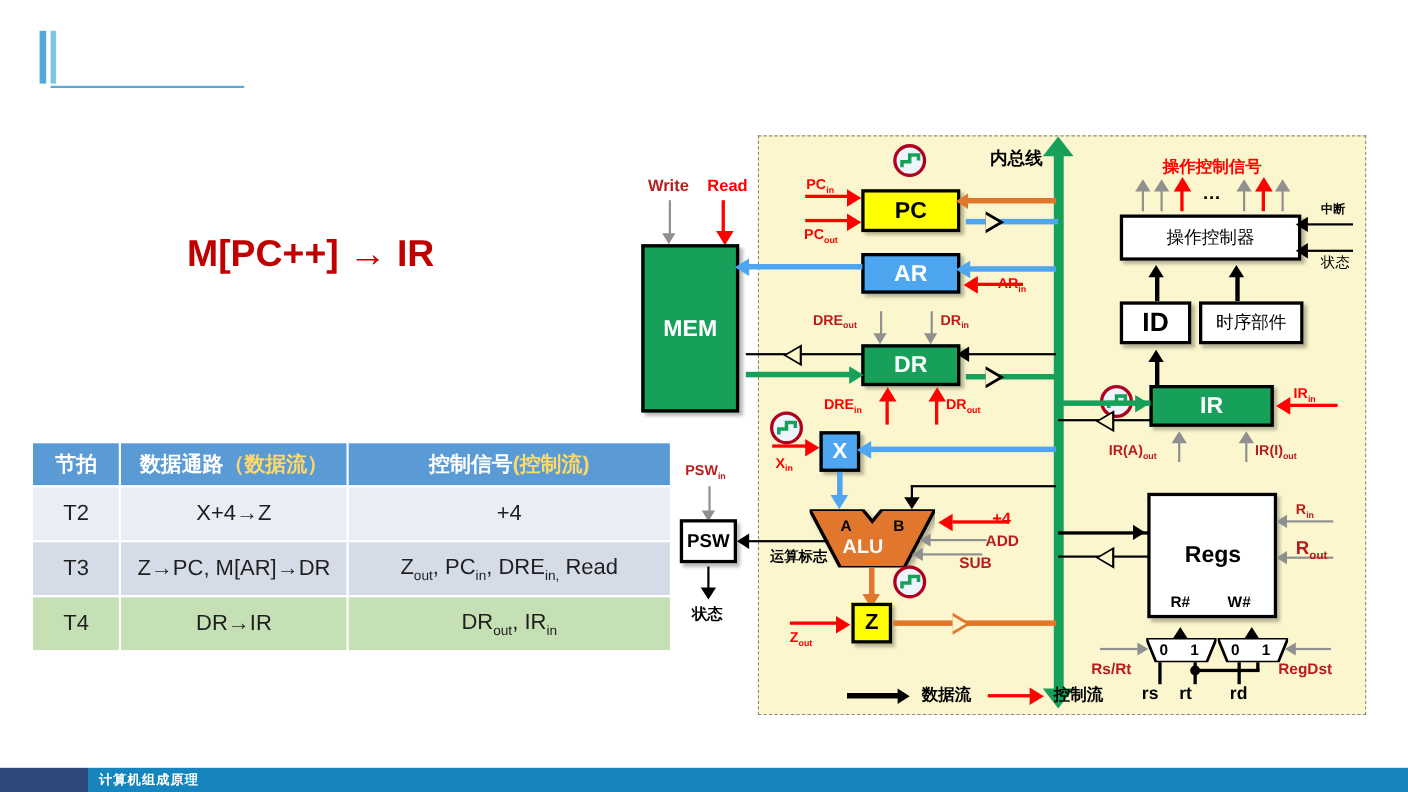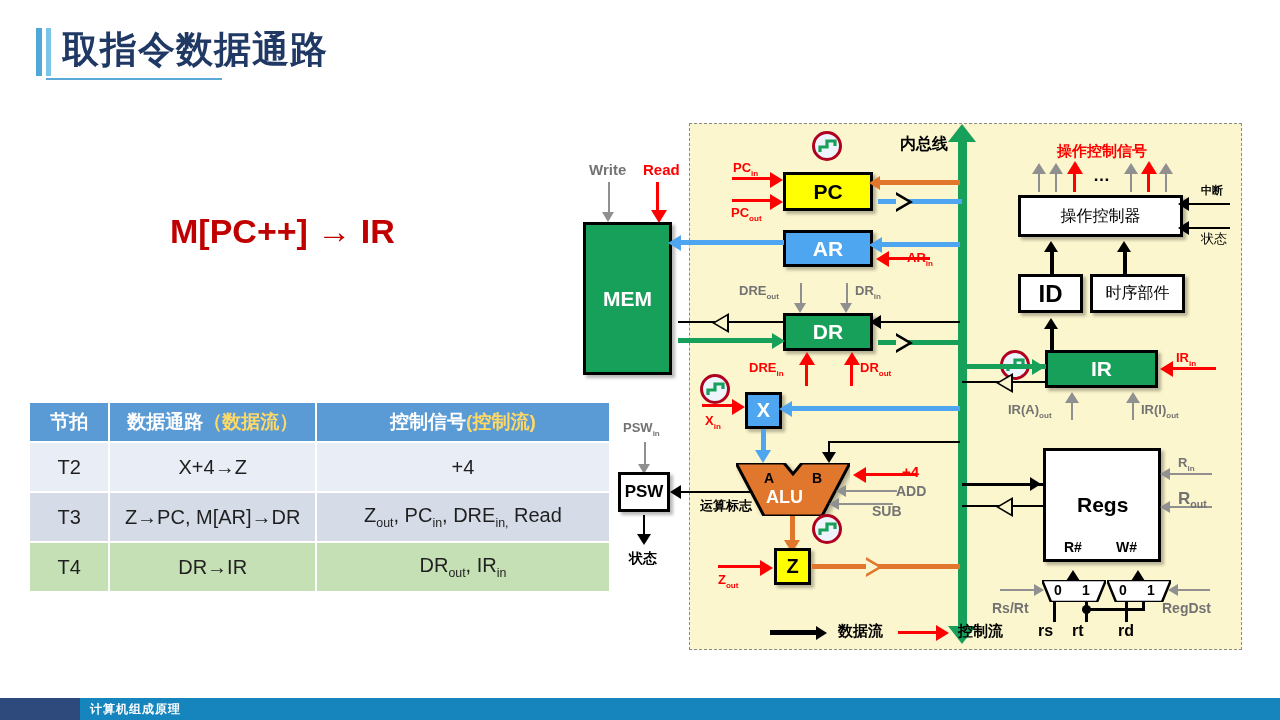--- a/index.html
+++ b/index.html
@@ -46,21 +46,21 @@
   .box{position:absolute;box-sizing:border-box;display:flex;align-items:center;justify-content:center;
        font-weight:bold;box-shadow:3px 3px 3px rgba(0,0,0,.28);}
   .box-blk{border:3px solid #000;}
   .g-box{background:#17a05a;color:#fff;}
   .y-box{background:#ffff00;color:#000;}
   .b-box{background:#4da6ef;color:#fff;}
   .w-box{background:#ffffff;color:#000;}
 
   .lbl{position:absolute;white-space:nowrap;font-weight:bold;}
   .lbl-red{color:#ff0000;}
-  .lbl-gray{color:#737373;}
+  .lbl-gray{color:#b91c1c;}
   .lbl-blk{color:#000;}
 
   .hline{position:absolute;background:#000;height:2px;}
   .vline{position:absolute;background:#000;width:2px;}
   .rline{position:absolute;background:#ff0000;height:3px;}
   .rvline{position:absolute;background:#ff0000;width:3px;}
   .gline{position:absolute;background:#909090;height:2px;}
   .gvline{position:absolute;background:#909090;width:2px;}
   .blline{position:absolute;background:#4da6ef;height:5px;}
   .blvline{position:absolute;background:#4da6ef;width:5px;}
@@ -118,21 +118,20 @@
   #page-num{position:absolute;left:1152px;top:702px;width:52px;height:38px;
      background:#1785bd;border-radius:26px 26px 0 0;color:#000000;font-size:16px;
      display:flex;align-items:flex-end;justify-content:center;padding-bottom:2px;box-sizing:border-box;}
 </style>
 </head>
 <body>
 
 <div class="abs" id="title-bar">
   <div class="title-accent"></div>
   <div class="title-accent2"></div>
-  <div class="title-text">取指令数据通路</div>
   <div class="title-underline"></div>
 </div>
 
 <div class="abs" id="formula">M[PC++] → IR</div>
 
 <table class="abs" id="beat-table">
   <thead>
     <tr>
       <th class="col0"><span>节拍</span></th>
       <th class="col1"><span>数据通路</span><span class="hl">（数据流）</span></th>

